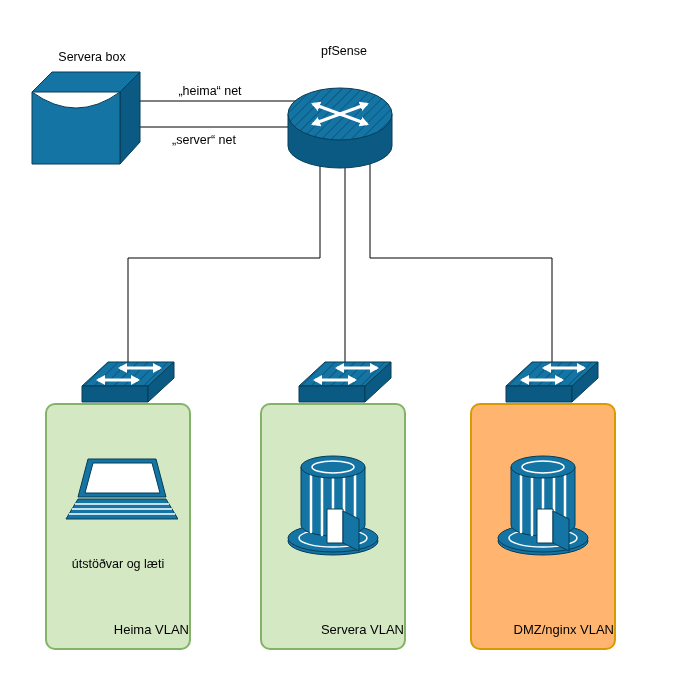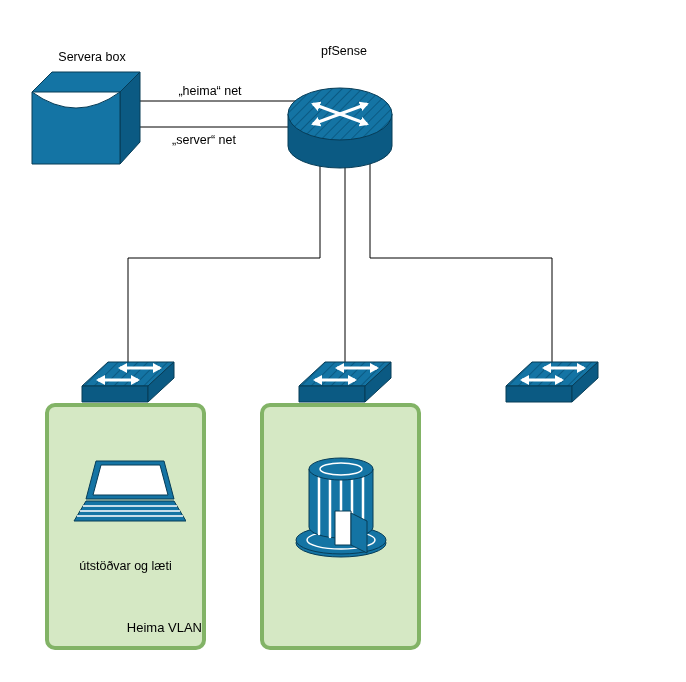--- a/index.html
+++ b/index.html
@@ -6,21 +6,21 @@
   html,body { background:#fff; }
   body {
     width:686px; height:682px; position:relative; overflow:hidden;
     font-family:"Liberation Sans", sans-serif; color:#000;
   }
   #canvas { position:absolute; left:0; top:0; width:686px; height:682px; }
   .abs { position:absolute; }
   .label { font-size:12.5px; line-height:15px; text-align:center; white-space:nowrap; }
   #connectors { position:absolute; left:0; top:0; z-index:1; }
   .wire { stroke:var(--connector,#000); stroke-width:1; fill:none; }
-  .vlan { position:absolute; width:161px; height:247px; border-radius:10px; border:4px solid #a16207; z-index:2; }
+  .vlan { position:absolute; width:146px; height:247px; border-radius:10px; border:2px solid #a16207; z-index:2; }
   .vlan.green { background:var(--vlan-green-fill); border-color:var(--vlan-green-border); }
   .vlan.orange { background:var(--vlan-orange-fill); border-color:var(--vlan-orange-border); }
   .vlan-label { position:absolute; bottom:11px; left:0; right:0; text-align:right; font-size:13px; }
   .device-caption { position:absolute; top:152px; left:0; right:0; text-align:center; font-size:12.5px; }
   .icon { z-index:3; }
   .icon svg { display:block; width:100%; height:100%; }
   .device-icon { position:absolute; left:50%; transform:translateX(-50%); }
   .device-icon svg { display:block; width:100%; height:100%; }
   .node-label { z-index:4; }
   
@@ -128,16 +128,34 @@
         <ellipse class="olw" cx="48" cy="87" rx="34" ry="9"></ellipse>
         <path class="b ol" d="M16,16 V74 A32,11 0 0 0 80,74 V16"></path>
         <path class="wl" d="M26,18 V81 M37,19 V84 M48,19 V85 M59,19 V84 M70,18 V81"></path>
         <ellipse class="b ol" cx="48" cy="16" rx="32" ry="11"></ellipse>
         <ellipse class="olw" cx="48" cy="16" rx="21" ry="6"></ellipse>
         <path fill="#ffffff" class="ol" d="M42,58 H58 V92 H42 Z"></path>
         <path class="b ol" d="M58,60 L74,68 V100 L58,92 Z"></path>
       </svg>
     </div>
     <div class="device-caption"></div>
+    <div class="vlan-label">Servera VLAN</div>
   </div>
 
+  <div class="vlan orange" style="left:470px;top:403px">
+    <div class="device-icon icon" style="top:46px;width:96px;height:110px">
+      <svg viewBox="0 0 96 110">
+        <ellipse class="b ol" cx="48" cy="90" rx="45" ry="14"></ellipse>
+        <ellipse class="b ol" cx="48" cy="87" rx="45" ry="14"></ellipse>
+        <ellipse class="olw" cx="48" cy="87" rx="34" ry="9"></ellipse>
+        <path class="b ol" d="M16,16 V74 A32,11 0 0 0 80,74 V16"></path>
+        <path class="wl" d="M26,18 V81 M37,19 V84 M48,19 V85 M59,19 V84 M70,18 V81"></path>
+        <ellipse class="b ol" cx="48" cy="16" rx="32" ry="11"></ellipse>
+        <ellipse class="olw" cx="48" cy="16" rx="21" ry="6"></ellipse>
+        <path fill="#ffffff" class="ol" d="M42,58 H58 V92 H42 Z"></path>
+        <path class="b ol" d="M58,60 L74,68 V100 L58,92 Z"></path>
+      </svg>
+    </div>
+    <div class="device-caption"></div>
+    <div class="vlan-label">DMZ/nginx VLAN</div>
+  </div>
 
 </div>
 
 </body></html>

